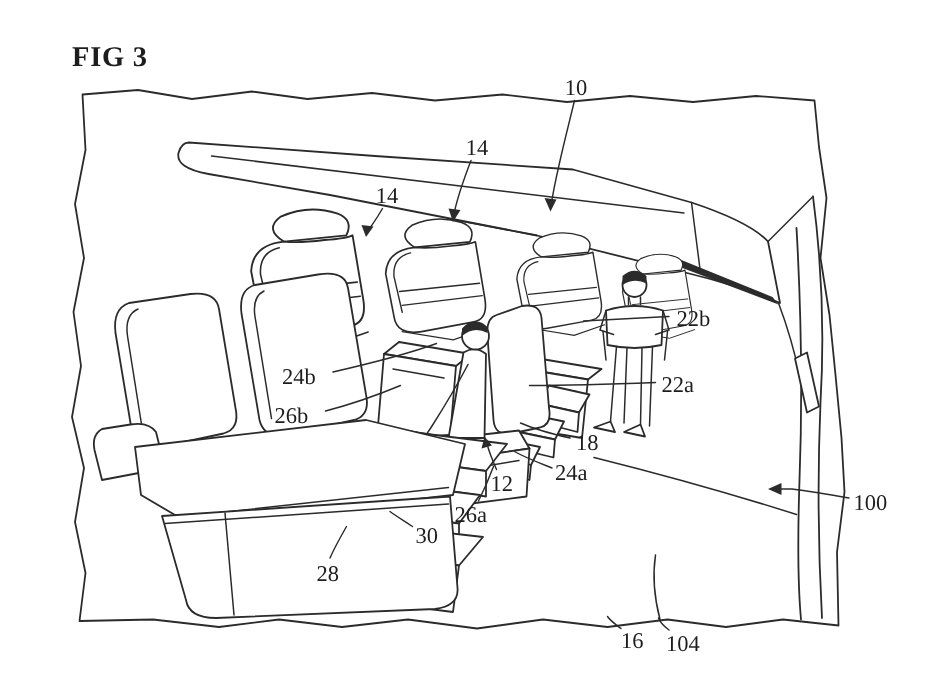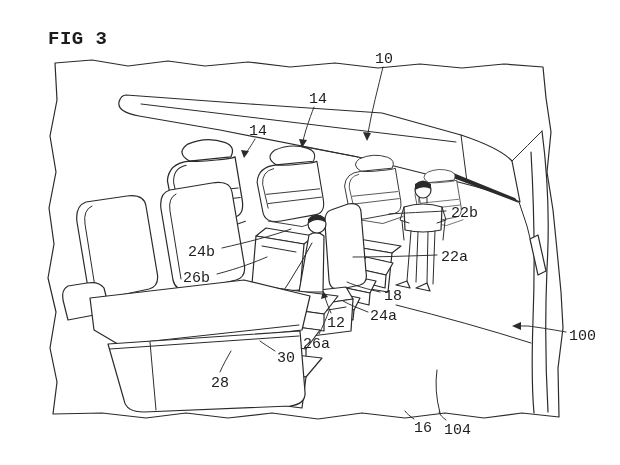--- a/index.html
+++ b/index.html
@@ -1,21 +1,21 @@
 <!DOCTYPE html>
 <html style="--ink: #2b2b2b; --paper: #ffffff;"><head>
 <meta charset="utf-8">
 <style>
   html,body{margin:0;padding:0;background:#ffffff;}
   .page{
     position:relative;
     width:620px;height:465px;
     background:var(--paper,#ffffff);
     overflow:hidden;
-    font-family:Liberation Mono, monospace;
+    font-family:Liberation Serif, serif;
   }
   svg{display:block;}
   .ln{fill:none;stroke:var(--ink,#2b2b2b);stroke-width:1.2;stroke-linecap:round;stroke-linejoin:round;}
   .fw{fill:#ffffff;stroke:var(--ink,#2b2b2b);stroke-width:1.2;stroke-linejoin:round;}
   .thin{fill:none;stroke:var(--ink,#2b2b2b);stroke-width:1;stroke-linecap:round;}
   .leader{fill:none;stroke:var(--ink,#2b2b2b);stroke-width:.95;stroke-linecap:round;}
   .dark{fill:var(--ink,#2b2b2b);stroke:none;}
   .arrow{fill:var(--ink,#2b2b2b);stroke:none;}
   text{fill:#1d1d1d;}
   .title{font-size:19px;font-weight:600;letter-spacing:.5px;}

